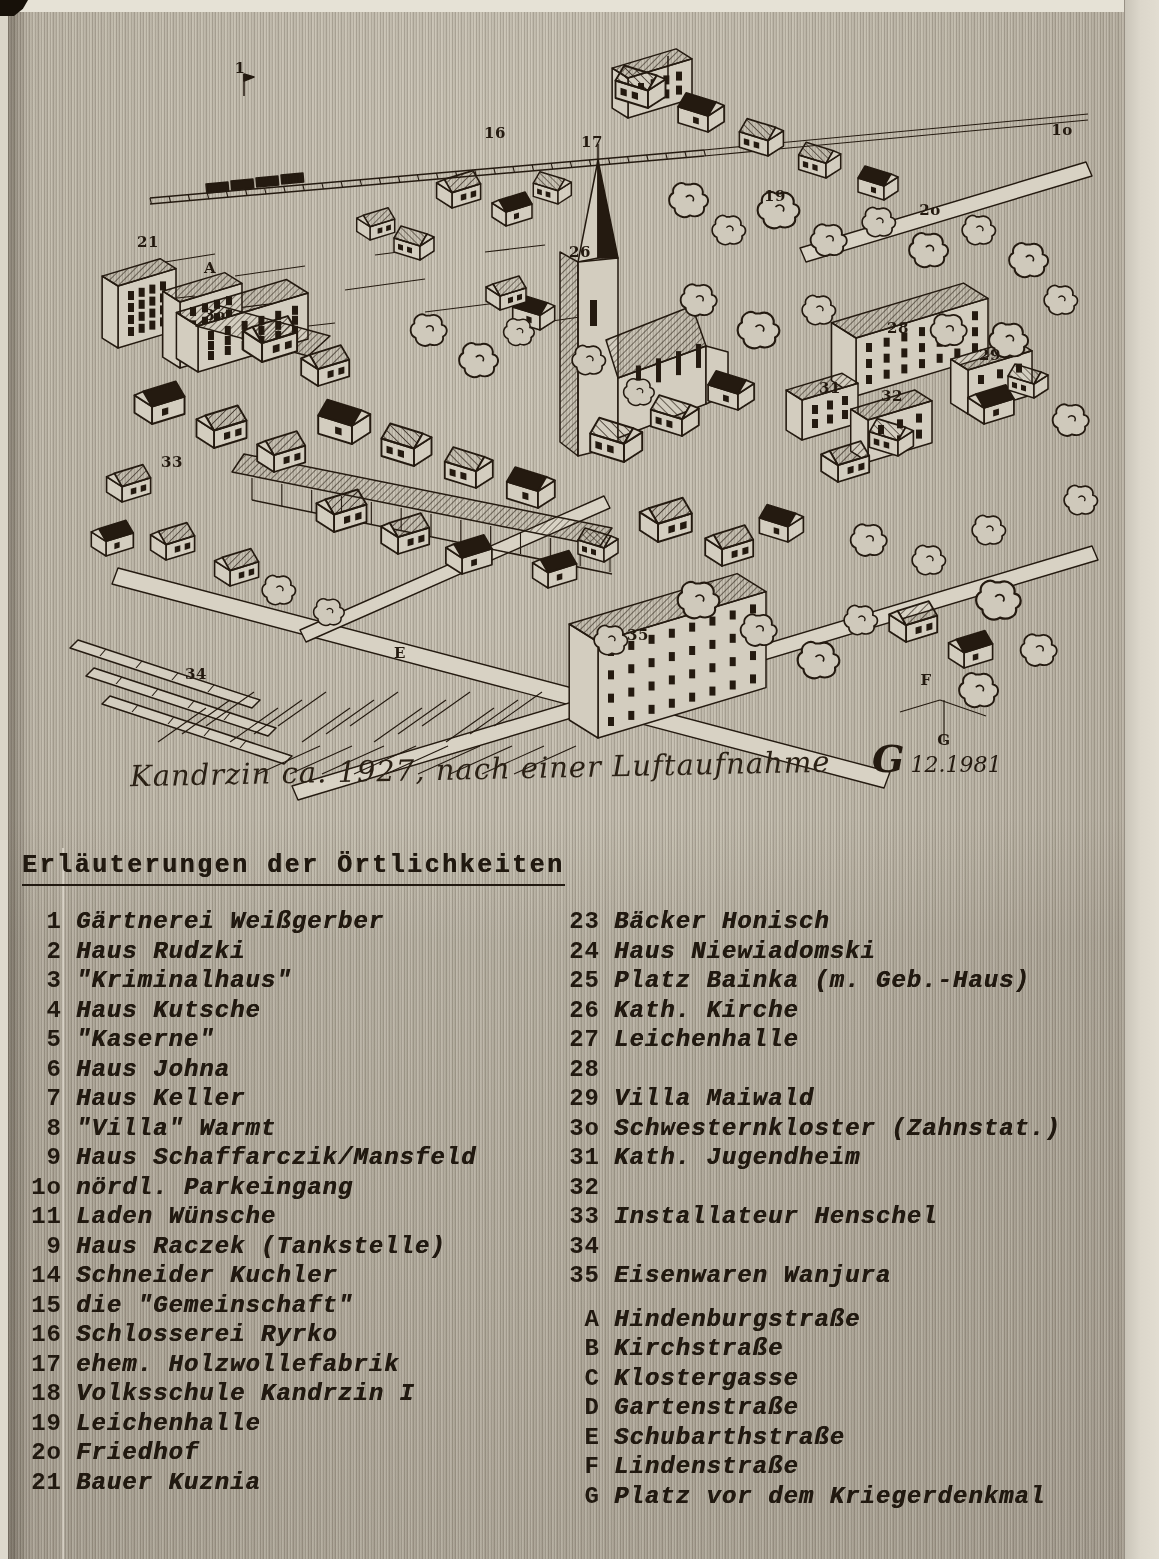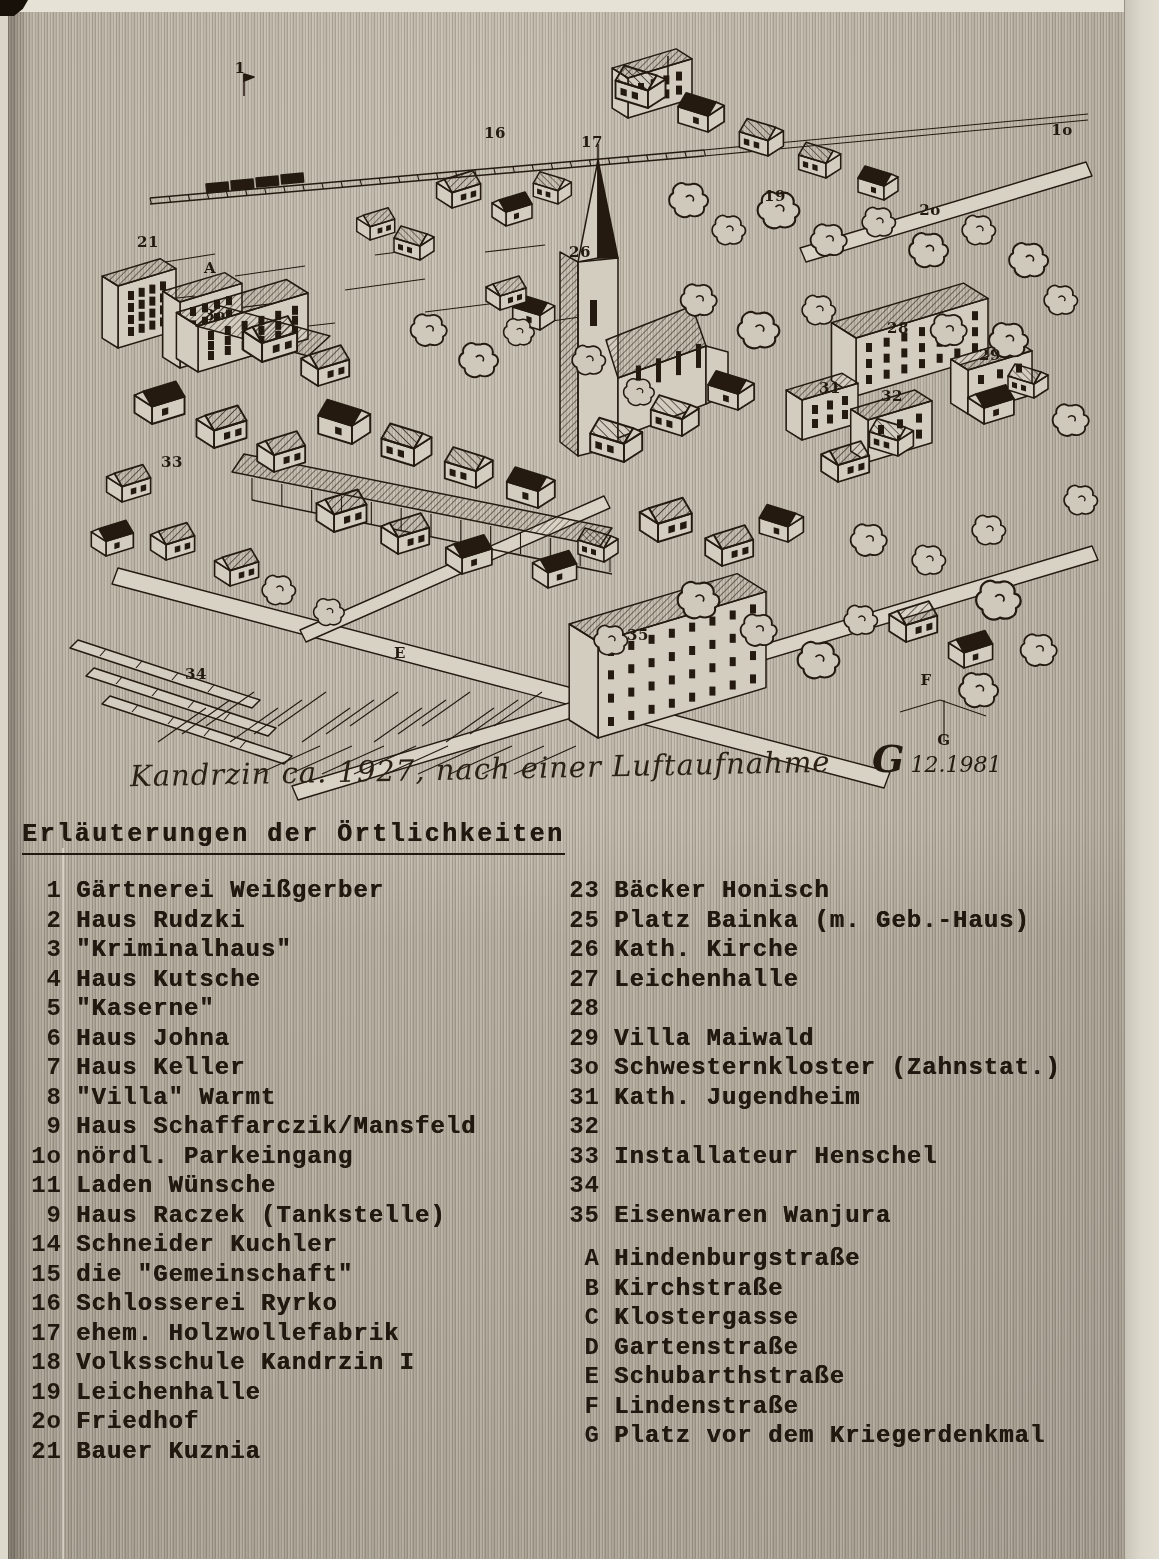--- a/index.html
+++ b/index.html
@@ -55,38 +55,38 @@
     position:absolute;left:130px;top:752px;z-index:6;color:#2b2115;
     font:italic 29px "DejaVu Serif",serif;letter-spacing:1px;
     transform:rotate(-1.2deg);white-space:nowrap;
   }
   .signature{
     position:absolute;left:872px;top:748px;z-index:6;color:#241a10;
     font:italic 22px "DejaVu Serif",serif;white-space:nowrap;
   }
   .signature .mono{font-size:38px;font-weight:bold;margin-right:6px;line-height:22px;}
   
-  .legend{position:absolute;left:22px;top:820px;width:904px;z-index:6;color:#211910;}
+  .legend{position:absolute;left:22px;top:851px;width:904px;z-index:6;color:#211910;}
   .legend-title{
     display:inline-block;
     font:bold 25px "Liberation Mono","DejaVu Sans Mono",monospace;
     letter-spacing:2.5px;
     border-bottom:2.5px solid #211910;padding-bottom:4px;margin-bottom:22px;
     text-shadow:.5px 0 0 #211910;
   }
   .legend-cols{display:flex;}
   .col-left{flex:0 0 538px;}
   .col-right{flex:1;}
   .lrow{display:flex;height:29.5px;align-items:baseline;}
   .lrow,.lnum,.llabel{
     font:bold 24px "Liberation Mono","DejaVu Sans Mono",monospace;
     letter-spacing:1px;white-space:nowrap;
   }
   .lnum{width:40px;text-align:right;margin-right:14px;flex:none;}
-  .llabel{text-shadow:.4px 0 0 #211910;}
+  .llabel{text-shadow:.4px 0 0 #211910;font-style:italic;}
   .streets{margin-top:14px;}
 </style>
 </head>
 <body>
 
 <div class="scan"></div>
 <div class="top-margin"></div>
 <div class="left-margin"></div>
 <div class="right-margin"></div>
 <div class="corner-mark"></div>
@@ -602,20 +602,24 @@
           <span class="llabel">Bauer Kuznia</span>
         </div>
       </div>
     <div class="col-right">
       <div id="col-right-places">
           <div class="lrow">
             <span class="lnum">23</span>
             <span class="llabel">Bäcker Honisch</span>
           </div>
           <div class="lrow">
+            <span class="lnum">24</span>
+            <span class="llabel">Haus Niewiadomski</span>
+          </div>
+          <div class="lrow">
             <span class="lnum">25</span>
             <span class="llabel">Platz Bainka (m. Geb.-Haus)</span>
           </div>
           <div class="lrow">
             <span class="lnum">26</span>
             <span class="llabel">Kath. Kirche</span>
           </div>
           <div class="lrow">
             <span class="lnum">27</span>
             <span class="llabel">Leichenhalle</span>

